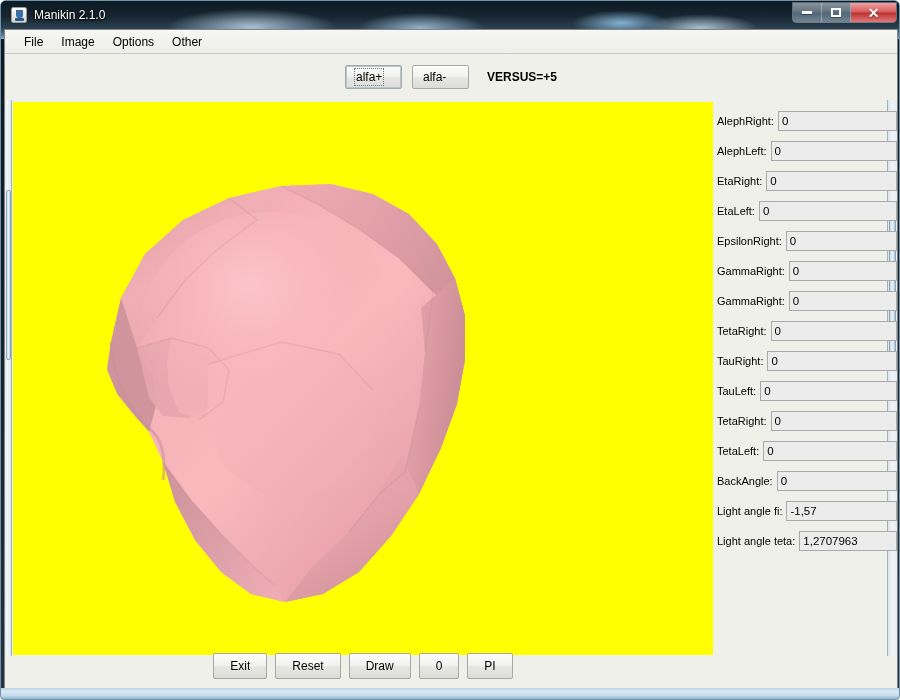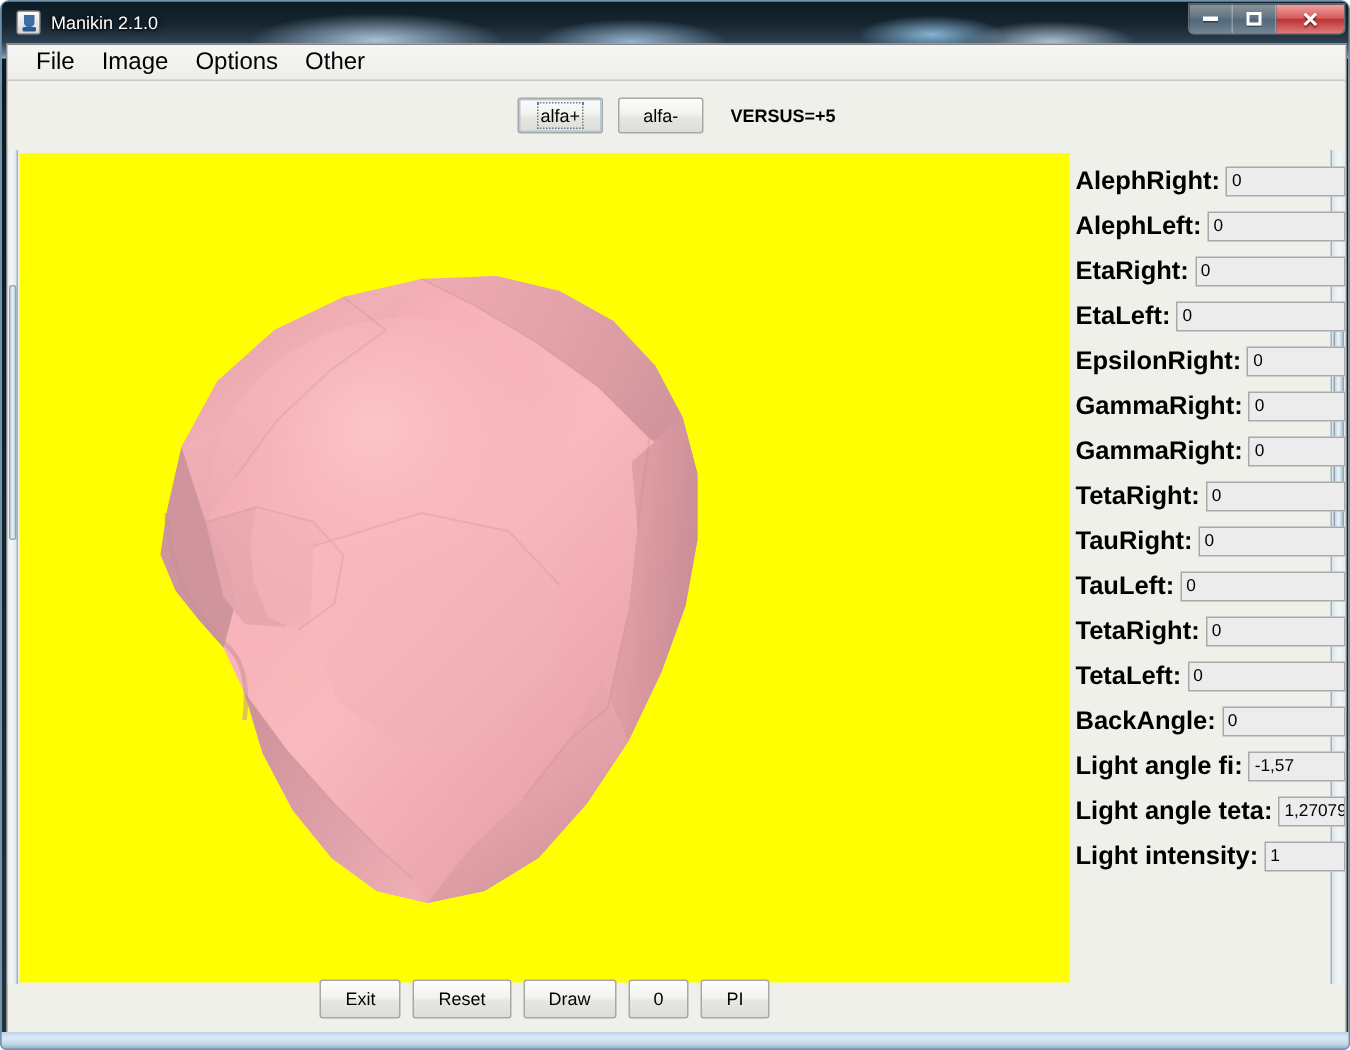--- a/index.html
+++ b/index.html
@@ -119,21 +119,21 @@
   
   #menubar {
     position: absolute; left: 0; top: 0;
     width: 100%; height: 24px;
     background: linear-gradient(to bottom, #f6f6f4 0%, #ededea 100%);
     border-bottom: 1px solid #c8c8c4;
     display: flex; align-items: center;
     padding-left: 10px;
   }
   .menu-item {
-    font-size: 16px;
+    font-size: 12px;
     color: #000000;
     padding: 3px 9px;
     cursor: default;
     white-space: nowrap;
   }
 
   
   #toolbar {
     position: absolute; left: 0; top: 25px;
     width: 100%; height: 44px;
@@ -143,21 +143,21 @@
   }
   .jbutton {
     font-family: "Liberation Sans", sans-serif;
     font-size: 12px;
     color: #000000;
     background: linear-gradient(to bottom, #fdfdfd 0%, #f2f2f0 45%, #e6e6e2 55%, #dcdcd8 100%);
     border: 1px solid #a8a8a4;
     border-radius: 2px;
     padding: 4px 10px;
     cursor: default;
-    text-align: center;
+    text-align: left;
     white-space: nowrap;
   }
   .jbutton.focused {
     box-shadow: inset 0 0 0 1px #b4c8dc;
   }
   .jbutton.focused > span {
     outline: 1px dotted #6a7a8a;
     outline-offset: 1px;
     display: inline-block;
   }
@@ -221,22 +221,22 @@
     left: 712px; top: 76px;
     width: 180px;
   }
   .param-row {
     display: flex;
     align-items: center;
     height: 30px;
     gap: 4px;
   }
   .param-label {
-    font-size: 17px;
-    font-weight: bold;
+    font-size: 11px;
+    font-weight: normal;
     color: #000000;
     white-space: nowrap;
     flex: 0 0 auto;
   }
   .param-field {
     flex: 1 1 auto;
     min-width: 0;
     height: 20px;
     background: #ececec;
     border: 1px solid #a9a9a9;
@@ -456,24 +456,20 @@
         <span class="param-field">0</span>
       </div>
       <div class="param-row">
         <span class="param-label">Light angle fi:</span>
         <span class="param-field">-1,57</span>
       </div>
       <div class="param-row wide">
         <span class="param-label">Light angle teta:</span>
         <span class="param-field">1,2707963</span>
       </div>
-      <div class="param-row">
-        <span class="param-label">Light intensity:</span>
-        <span class="param-field">1</span>
-      </div>
     </div>
 
     <div id="bottombar">
       <div class="jbutton" id="btn-exit">
         <span>Exit</span>
       </div>
       <div class="jbutton" id="btn-reset">
         <span>Reset</span>
       </div>
       <div class="jbutton" id="btn-draw">

